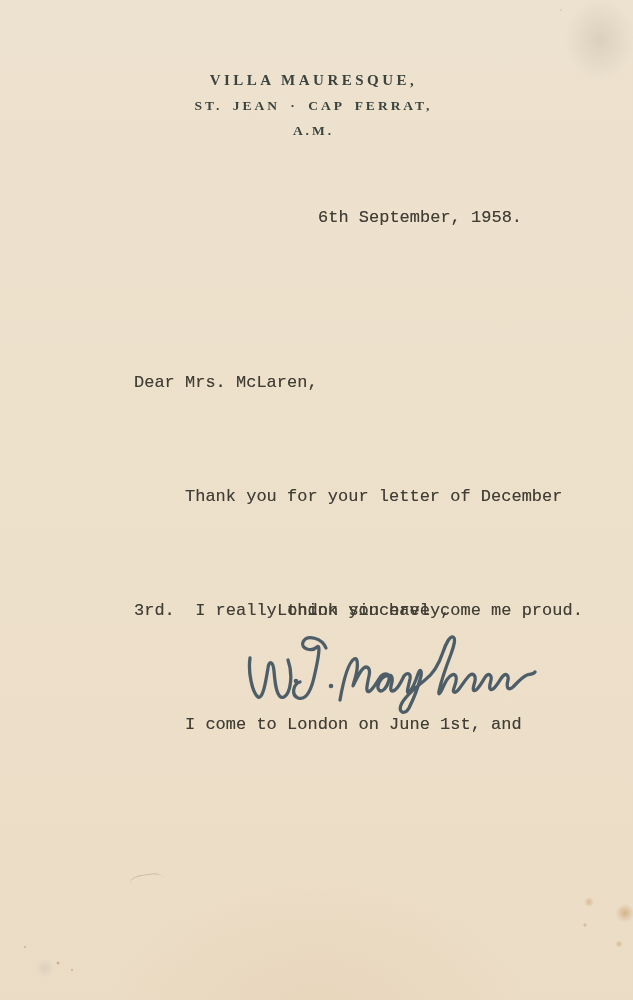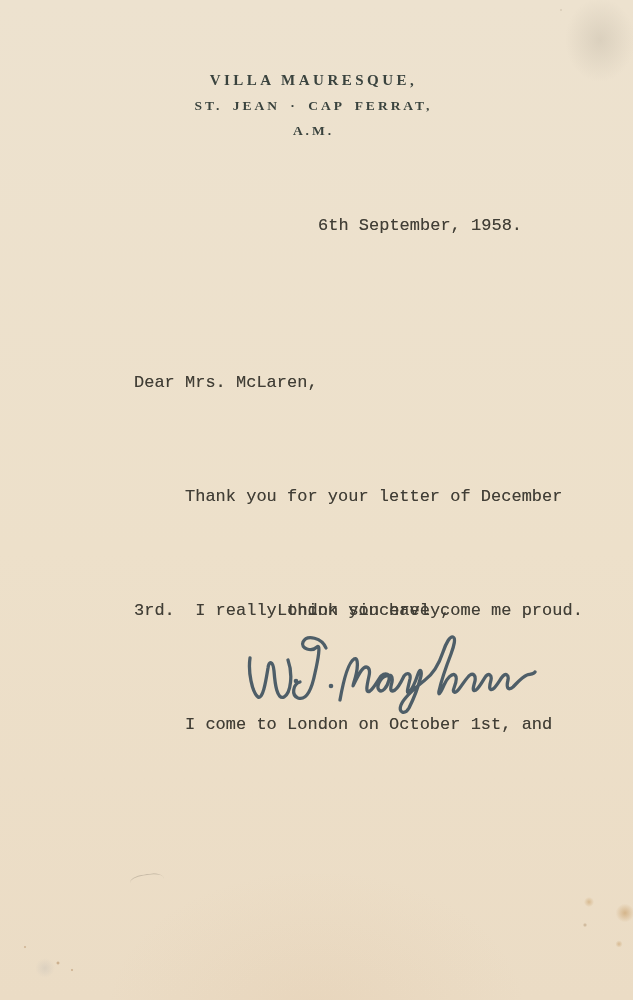--- a/index.html
+++ b/index.html
@@ -52,21 +52,21 @@
   .lh3 { font-size: 13.5px; letter-spacing: 3px; text-align: center; }
   .typed {
     font-family: "Liberation Mono", "DejaVu Sans Mono", monospace;
     font-size: 17px;
     color: #413E36;
     text-shadow: 0 0 0.6px rgba(62,58,48,0.55);
     white-space: pre;
   }
   .date {
     position: absolute;
-    left: 318px; top: 216px;
+    left: 318px; top: 208px;
     line-height: 20px;
   }
   .body-block {
     position: absolute;
     left: 134px; top: 288px;
     line-height: 38px;
   }
   .closing {
     position: absolute;
     left: 277px; top: 592px;
@@ -98,21 +98,21 @@
     <div class="lh2">ST. JEAN · CAP FERRAT,</div>
     <div class="lh3">A.M.</div>
   </header>
 
   <div class="typed date">6th September, 1958.</div>
 
   <div class="typed body-block">
     <div>Dear Mrs. McLaren,</div>
     <div>     Thank you for your letter of December</div>
     <div>3rd.  I really think you have come me proud.</div>
-    <div>     I come to London on October 1st, and</div>
+    <div>     I come to London on June 1st, and</div>
     
     
   </div>
 
   <div class="typed closing">London sincerely,</div>
 
   <svg class="signature" viewBox="0 0 300 100" role="img" aria-label="W. S. Maugham">
 
     <path class="sig-stroke" d="M7,40 C5,54 9,74 15,79 C20,82 23,62 25,50 C26,42 30,43 31,53 C32,66 34,82 41,79 C48,75 50,56 45,42"></path>
     <circle class="sig-dot" cx="53" cy="63" r="2.3"></circle>

